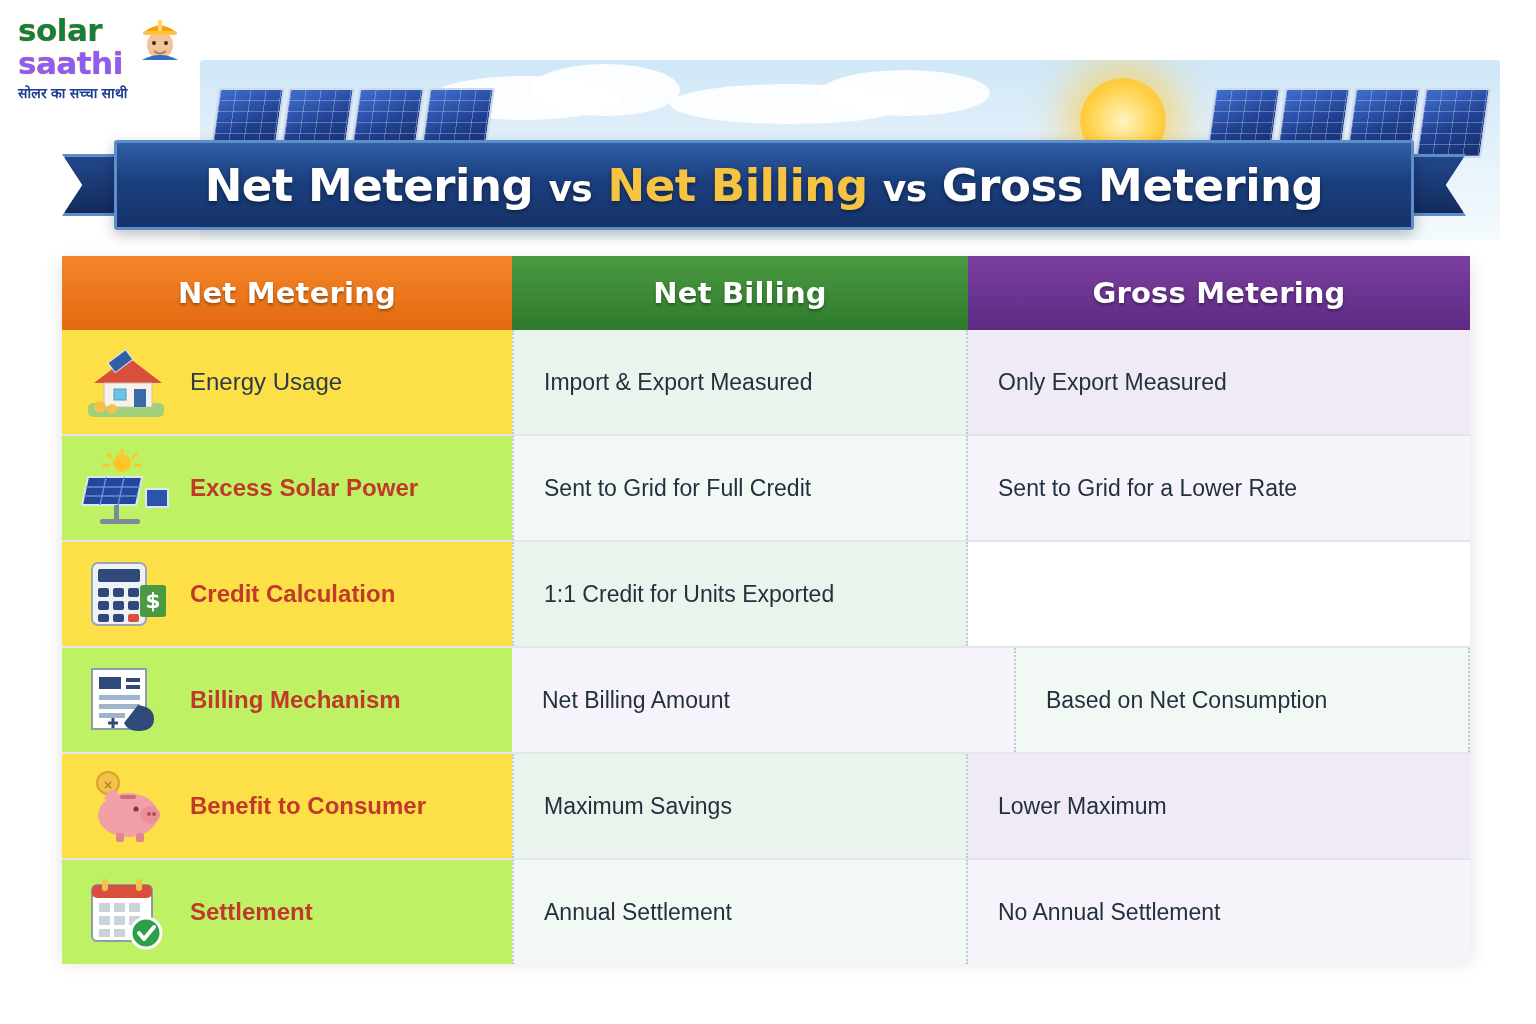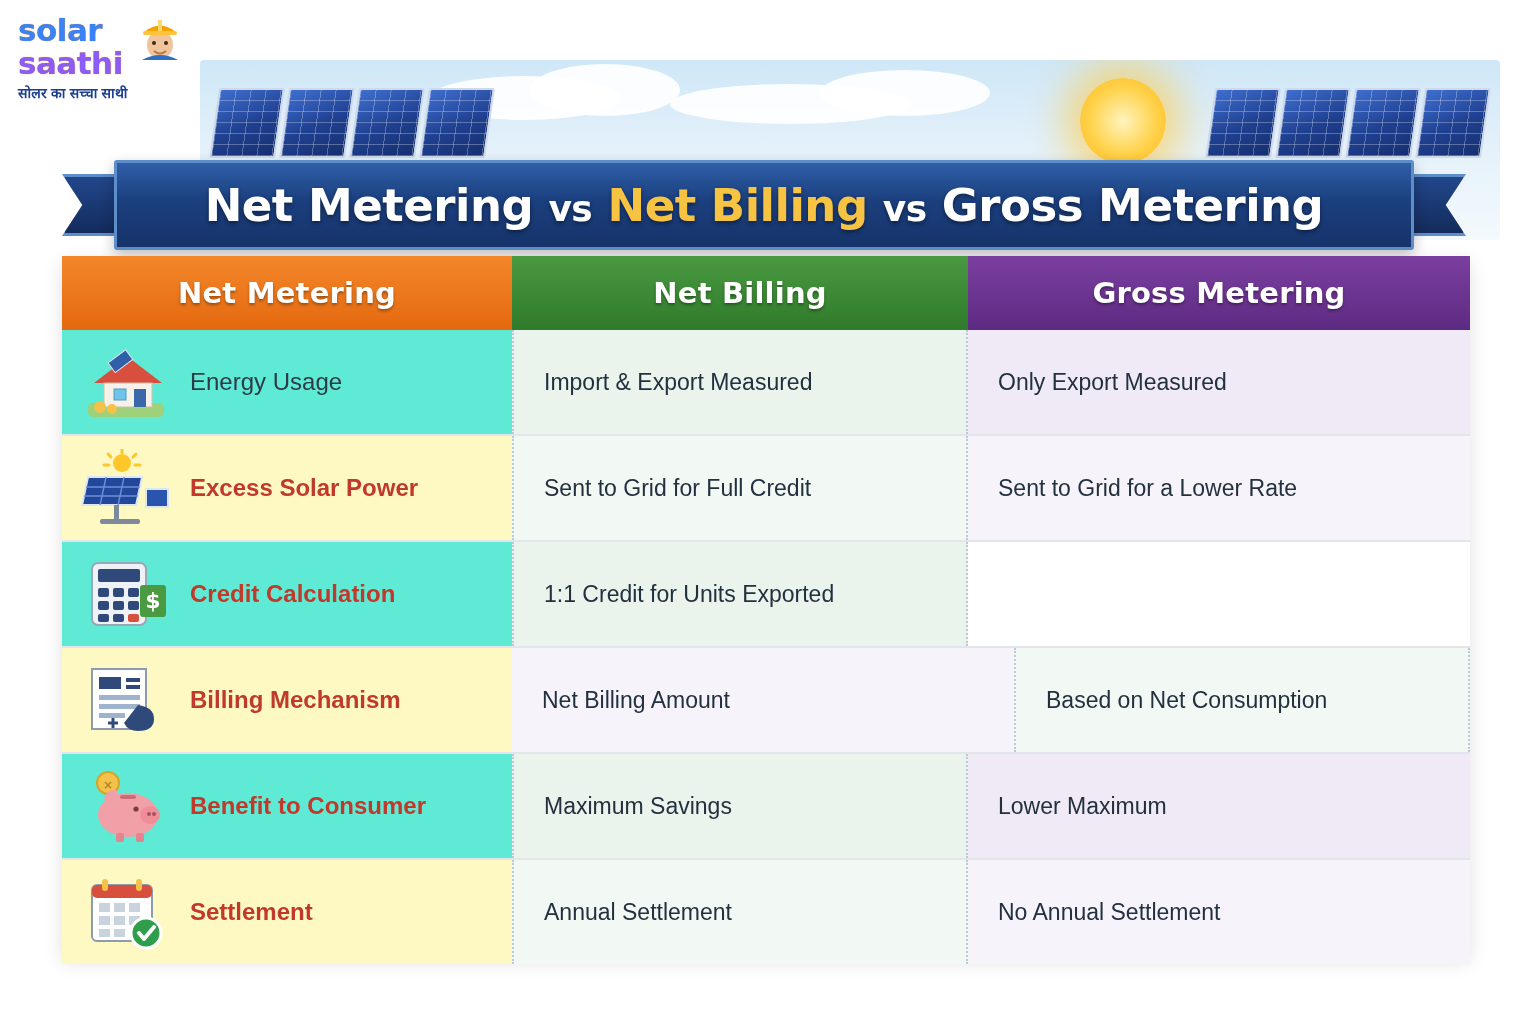--- a/index.html
+++ b/index.html
@@ -22,21 +22,21 @@
     top: 14px;
     width: 180px;
     height: 110px;
   }
   #logo .logo-word {
     font-family: "DejaVu Sans", sans-serif;
     font-weight: 800;
     font-size: 31px;
     letter-spacing: -0.5px;
     line-height: 33px;
-    color: #3b82f6;
+    color: #15803d;
     -webkit-text-stroke: 0px;
     text-shadow: 0 0 1px #e07a00;
   }
   #logo .logo-word.second { color: #8b5cf6; }
   #logo .logo-tagline {
     font-family: "Liberation Sans", sans-serif;
     font-size: 14px;
     font-weight: bold;
     color: #1c3f94;
     margin-top: 3px;
@@ -94,21 +94,20 @@
     border-radius: 2px;
   }
 
   
   #ribbon {
     position: absolute;
     left: 62px;
     top: 140px;
     width: 1404px;
     height: 84px;
-    margin-top: 20px;
   }
   #ribbon .ribbon-body {
     position: absolute;
     left: 52px;
     top: 0;
     right: 52px;
     height: 84px;
     background: linear-gradient(180deg, #2f5fa8 0%, #1b3f7e 45%, #16336a 100%);
     border: 3px solid #5d8ec9;
     border-radius: 3px;
@@ -185,24 +184,24 @@
   }
   .cell {
     display: flex;
     align-items: center;
     font-family: "Liberation Sans", sans-serif;
     font-size: 23px;
     color: #23313f;
   }
   .cell.c1 {
     width: 450px;
-    background: #5eead4;
+    background: #fde047;
     padding-left: 0;
   }
-  .cell.c1.alt { background: #fef9c3; }
+  .cell.c1.alt { background: #bef264; }
   .cell.c2 {
     width: 456px;
     background: #eaf3ec;
     padding-left: 30px;
     border-left: 2px dotted #b9cbd6;
     border-right: 2px dotted #b9cbd6;
     box-sizing: border-box;
     text-align: center;
   }
   .cell.c2.alt { background: #f2f8f3; }

